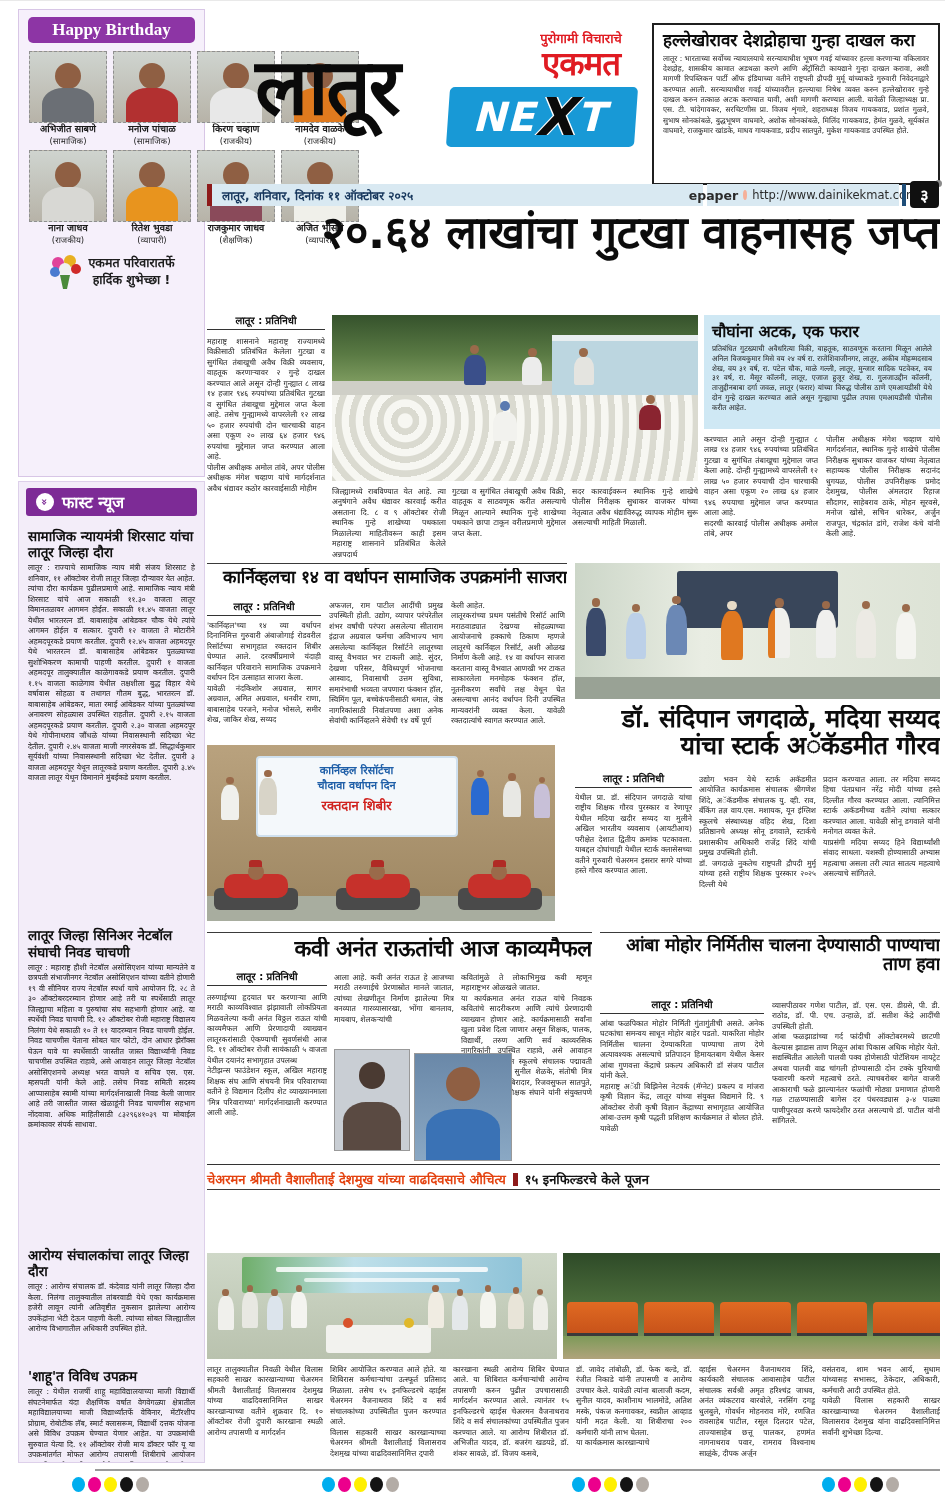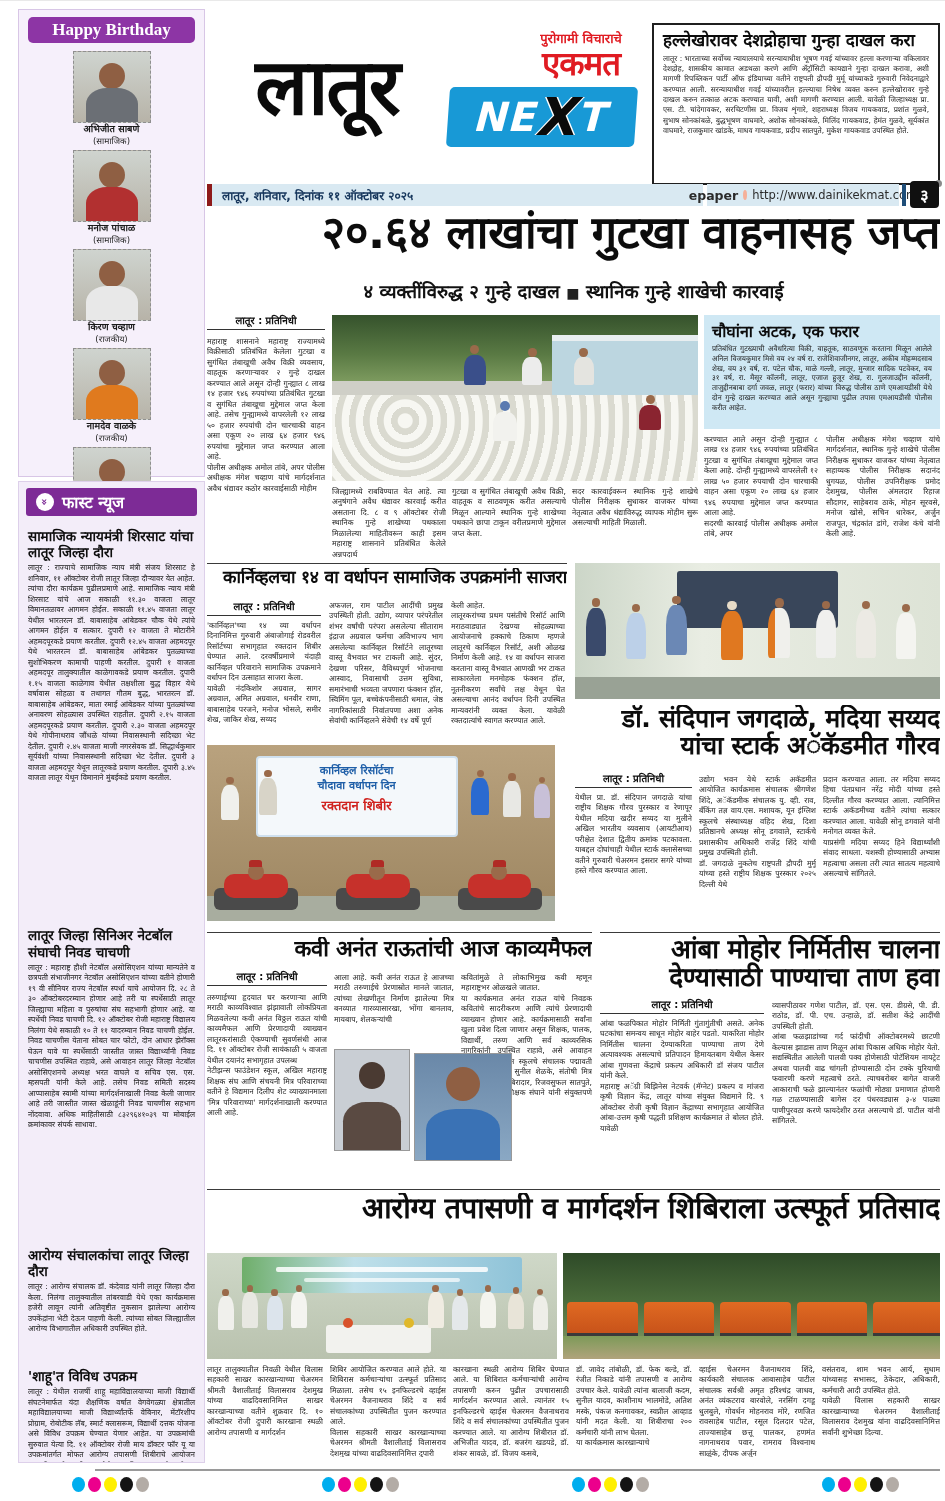--- a/index.html
+++ b/index.html
@@ -18,21 +18,21 @@
   .p i{display:block;}
   .p .hd{width:42%;padding-top:42%;border-radius:50%;background:#9a6a4a;margin:0 auto;}
   .p .bd{border-radius:40% 40% 10% 10%;margin-top:4%;height:58%;}
   
   .sidebar{position:absolute;left:18px;top:8px;width:187px;height:1452px;}
   .bday{position:absolute;left:0;top:0;width:185px;height:466px;background:#f6f0fb;
         border:1px solid #d8c6e6;}
   .bday-head{margin:7px 9px 4px 9px;height:26px;background:#8d35a5;border-radius:5px;
              color:#fff;font-family:"Liberation Serif","DejaVu Serif",serif;font-weight:bold;
              font-size:17px;text-align:center;line-height:26px;}
-  .bgrid{display:grid;grid-template-columns:1fr;gap:2px 6px;padding:2px 10px;}
+  .bgrid{display:grid;grid-template-columns:1fr 1fr 1fr 1fr;gap:2px 6px;padding:2px 10px;}
   .bcell{text-align:center;}
   .bport{width:76px;height:70px;border:1px dashed #8f8f8f;margin:2px auto 1px auto;
          position:relative;overflow:hidden;background:linear-gradient(180deg,#cfd4cf,#b7b3a8);}
   .bport:before{content:"";position:absolute;left:50%;top:16%;width:26px;height:26px;margin-left:-13px;
          border-radius:50%;background:#8f5f43;}
   .bport:after{content:"";position:absolute;left:50%;top:52%;width:52px;height:40px;margin-left:-26px;
          border-radius:40% 40% 0 0;background:var(--shirt,#d8d8d8);}
   .bname{font-size:9.5px;font-weight:bold;line-height:1.15;}
   .brole{font-size:8.5px;color:#222;}
   .bgreet{display:flex;align-items:center;justify-content:center;gap:6px;margin-top:6px;}
@@ -244,25 +244,20 @@
   </div>
   <div class="epaper">
     <span class="lab">epaper</span>
     <span class="dot"></span>
     <span class="url">http://www.dainikekmat.com</span>
   </div>
   <div class="ep-div"></div>
   <div class="pagenum">३</div>
 
   <div class="headline lead-h">२०.६४ लाखांचा गुटखा वाहनासह जप्त</div>
-  <div class="lead-sub">
-    <span>४ व्यक्तींविरुद्ध २ गुन्हे दाखल</span>
-    <span class="sq">■</span>
-    <span>स्थानिक गुन्हे शाखेची कारवाई</span>
-  </div>
 
   <div class="byline" style="left:207px;top:312px;width:118px">लातूर : प्रतिनिधी</div>
   <div class="col" style="left:207px;top:336px;width:118px;height:224px">महाराष्ट्र शासनाने महाराष्ट्र राज्यामध्ये विक्रीसाठी प्रतिबंधित केलेला गुटखा व सुगंधित तंबाखूची अवैध विक्री व्यवसाय, वाहतूक करणाऱ्यावर २ गुन्हे दाखल करण्यात आले असून दोन्ही गुन्ह्यात ८ लाख १४ हजार ९४६ रुपयांच्या प्रतिबंधित गुटखा व सुगंधित तंबाखूचा मुद्देमाल जप्त केला आहे. तसेच गुन्ह्यामध्ये वापरलेली १२ लाख ५० हजार रुपयांची दोन चारचाकी वाहन असा एकूण २० लाख ६४ हजार ९४६ रुपयांचा मुद्देमाल जप्त करण्यात आला आहे.
 पोलीस अधीक्षक अमोल तांबे, अपर पोलीस अधीक्षक मंगेश चव्हाण यांचे मार्गदर्शनात अवैध धंद्यावर कठोर कारवाईसाठी मोहीम</div>
 
   <div class="photo" style="left:332px;top:314px;width:366px;height:166px">
     <div class="trees"></div>
     <div class="bldg"></div>
     <div class="sacks"></div>
     <div class="p" style="left:36%;top:18%;width:22px;height:52px">
@@ -413,29 +408,33 @@
 या कार्यक्रमात अनंत राऊत यांचे निवडक कवितांचे सादरीकरण आणि त्यांचे प्रेरणादायी व्याख्यान होणार आहे. कार्यक्रमासाठी सर्वांना खुला प्रवेश दिला जाणार असून शिक्षक, पालक, विद्यार्थी, तरुण आणि सर्व काव्यरसिक नागरिकांनी उपस्थित राहावे, असे आवाहन नेटीझन्स फाउंडेशन स्कूलचे संचालक पद्मावती परमेश्वर बालवंड्रे, सुनील शेळके, संतोषी मित्र परिवाराचे सुनील बिरादार, रिजवसुफल सातपुते, अखिल महाराष्ट्र शिक्षक संघाने यांनी संयुक्तपणे केले आहे.</div>
   <div class="portrait" style="left:334px;top:1048px;width:74px;height:100px;background:#c9ced4">
     <span class="ph" style="background:#4a3a32"></span>
       <span class="pb" style="background:#5a4a42"></span>
   </div>
   <div class="portrait" style="left:414px;top:1052px;width:96px;height:106px;background:linear-gradient(#6a88a8,#8aa8c4)">
     <span class="ph"></span>
       <span class="pb" style="background:#3a72b5"></span>
   </div>
 
-  <div class="headline" style="left:600px;top:934px;width:340px;font-size:26px;height:58px">आंबा मोहोर निर्मितीस चालना देण्यासाठी पाण्याचा ताण हवा</div>
+  <div class="headline" style="left:600px;top:934px;width:340px;font-size:18px;height:58px">आंबा मोहोर निर्मितीस चालना देण्यासाठी पाण्याचा ताण हवा</div>
   <div class="byline" style="left:600px;top:996px;width:164px">लातूर : प्रतिनिधी</div>
   <div class="col" style="left:600px;top:1018px;width:164px;height:140px">आंबा फळपिकात मोहोर निर्मिती गुंतागुंतीची असते. अनेक घटकांचा समन्वय साधून मोहोर बाहेर पडतो. याकरिता मोहोर निर्मितीस चालना देण्याकरिता पाण्याचा ताण देणे अत्यावश्यक असल्याचे प्रतिपादन हिमायतबाग येथील केसर आंबा गुणवत्ता केंद्राचे प्रकल्प अधिकारी डॉ संजय पाटील यांनी केले.
 महाराष्ट्र अॅग्री बिझिनेस नेटवर्क (मॅग्नेट) प्रकल्प व मांजरा कृषी विज्ञान केंद्र, लातूर यांच्या संयुक्त विद्यमाने दि. ९ ऑक्टोबर रोजी कृषी विज्ञान केंद्राच्या सभागृहात आयोजित आंबा-उत्तम कृषी पद्धती प्रशिक्षण कार्यक्रमात ते बोलत होते. यावेळी</div>
   <div class="col" style="left:772px;top:1000px;width:168px;height:158px">व्यासपीठावर गणेश पाटील, डॉ. एस. एस. डीग्रसे, पी. डी. राठोड, डॉ. पी. एच. उन्हाळे, डॉ. सतीश केंद्रे आदींची उपस्थिती होती.
 आंबा फळझाडांच्या गर्द फांदीची ऑक्टोबरमध्ये छाटणी केल्यास झाडास ताण मिळून आंबा पिकास अधिक मोहोर येतो. सद्यस्थितीत आलेली पालवी पक्व होणेसाठी पोटॅशियम नायट्रेट अथवा पालवी वाढ चांगली होण्यासाठी दोन टक्के युरियाची फवारणी करणे महत्वाचे ठरते. त्याचबरोबर बागेत वाजरी आकाराची फळे झाल्यानंतर फळांची मोठ्या प्रमाणात होणारी गळ टाळण्यासाठी बागेस दर पंधरवड्यास ३-४ पाळ्या पाणीपुरवठा करणे फायदेशीर ठरत असल्याचे डॉ. पाटील यांनी सांगितले.</div>
 
+  <div class="kicker">
+    <span class="red">चेअरमन श्रीमती वैशालीताई देशमुख यांच्या वाढदिवसाचे औचित्य</span>
+    <span class="bar"></span>
+    <span class="blk">१५ इनफिल्डरचे केले पूजन</span>
+  </div>
   <div class="rule" style="left:207px;top:1188px;width:733px"></div>
-  <div class="headline banner-h">आरोग्य तपासणी व मार्गदर्शन शिबिराला उत्स्फूर्त प्रतिसाद</div>
 
   <div class="photo" style="left:207px;top:1252px;width:350px;height:106px;background:linear-gradient(180deg,#cfd8c8,#b9c2ae)">
     <div class="gbanner"></div>
     <div class="table"></div>
     <div class="p" style="left:3%;top:34%;width:16px;height:58px">
         <i class="hd"></i>
         <i class="bd" style="background:#f0f0ec"></i>
       </div>
     <div class="p" style="left:10%;top:30%;width:16px;height:62px">
         <i class="hd"></i>

